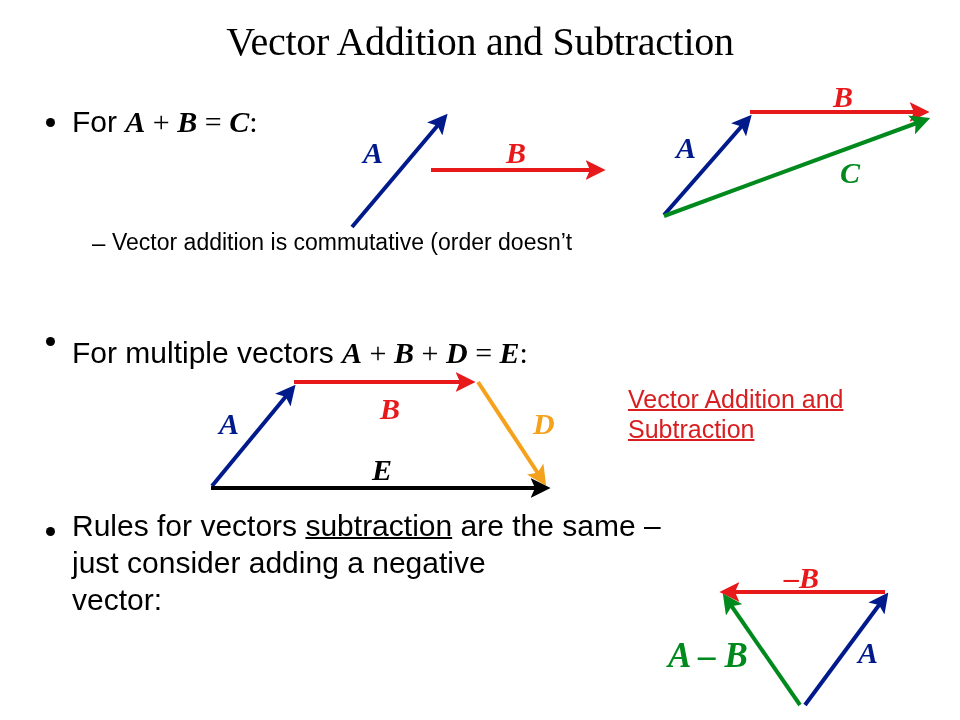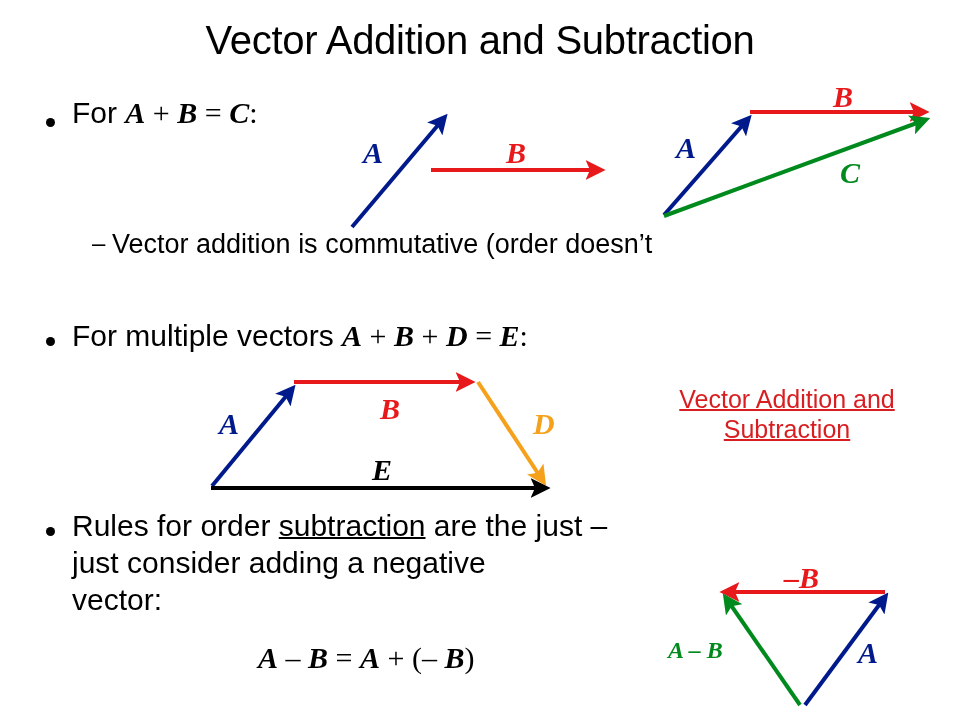--- a/index.html
+++ b/index.html
@@ -18,21 +18,21 @@
   }
 
   
   #title {
     position: absolute;
     top: 18px;
     left: 0;
     width: 960px;
     text-align: center;
     font-size: 40px;
-    font-family: Liberation Sans, sans-serif;
+    font-family: Liberation Serif, serif;
     color: #000000;
     letter-spacing: -0.3px;
     white-space: nowrap;
   }
 
   
   .bullet-dot {
     position: absolute;
     width: 9px;
     height: 9px;
@@ -50,21 +50,21 @@
     position: absolute;
     font-family: "Liberation Sans", sans-serif;
     color: #000000;
     font-size: 30px;
     line-height: 1.12;
   }
   .sub-text {
     position: absolute;
     font-family: "Liberation Sans", sans-serif;
     color: #000000;
-    font-size: 27px;
+    font-size: 23px;
     line-height: 1.15;
   }
   .mathvar {
     font-family: "Liberation Serif", serif;
     font-weight: bold;
     font-style: italic;
   }
   .mathop {
     font-family: "Liberation Serif", serif;
     font-weight: normal;
@@ -93,21 +93,21 @@
   .v-green  { color: #008A1E; }
   .v-orange { color: #F5A11B; }
   .v-black  { color: #000000; }
 
   
   #hyperlink {
     position: absolute;
     left: 628px;
     top: 385px;
     width: 318px;
-    text-align: center;
+    text-align: left;
     color: #D81E21;
     font-family: "Liberation Sans", sans-serif;
     font-size: 25px;
     line-height: 1.18;
     cursor: pointer;
   }
   #hyperlink span { text-decoration: underline; text-decoration-thickness: 2px; }
 
   svg.vecs {
     position: absolute;
@@ -155,57 +155,54 @@
     <line x1="294" y1="382" x2="470" y2="382" stroke="#E8191B" stroke-width="4" marker-end="url(#ah-red)"></line>
     <line x1="478" y1="382" x2="543" y2="481" stroke="#F5A11B" stroke-width="4" marker-end="url(#ah-orange)"></line>
     <line x1="211" y1="488" x2="545" y2="488" stroke="#000000" stroke-width="4" marker-end="url(#ah-black)"></line>
 
     <line x1="805" y1="705" x2="885" y2="597" stroke="#001A8C" stroke-width="4" marker-end="url(#ah-blue)"></line>
     <line x1="885" y1="592" x2="725" y2="592" stroke="#E8191B" stroke-width="4" marker-end="url(#ah-red)"></line>
     <line x1="800" y1="705" x2="726" y2="598" stroke="#008A1E" stroke-width="4" marker-end="url(#ah-green)"></line>
   </svg>
 
   <div class="bullet-dot" style="left:46px; top:118px;"></div>
-  <div class="body-text" style="left:72px; top:96px; white-space:nowrap;">
+  <div class="body-text" style="left:72px; top:105px; white-space:nowrap;">
     <span>For </span><span class="mathvar">A</span><span class="mathop"> + </span><span class="mathvar">B</span><span class="mathop"> = </span><span class="mathvar">C</span><span class="mathop">:</span>
   </div>
 
   <div class="dash-mark" style="left:92px; top:231px;">–</div>
   <div class="sub-text" style="left:112px; top:229px; white-space:nowrap;">Vector addition is commutative (order doesn’t</div>
 
   <div class="bullet-dot" style="left:46px; top:337px;"></div>
-  <div class="body-text" style="left:72px; top:319px; white-space:nowrap;text-align:right;">
+  <div class="body-text" style="left:72px; top:336px; white-space:nowrap;text-align:right;">
     <span>For multiple vectors </span><span class="mathvar">A</span><span class="mathop"> + </span><span class="mathvar">B</span><span class="mathop"> + </span><span class="mathvar">D</span><span class="mathop"> = </span><span class="mathvar">E</span><span class="mathop">:</span>
   </div>
 
   <div class="bullet-dot" style="left:46px; top:527px;"></div>
   <div class="body-text" style="left:72px; top:509px; white-space:nowrap;">
-    <span>Rules for order </span><span class="underline-word">subtraction</span><span> are the just –</span>
+    <span>Rules for vectors </span><span class="underline-word">subtraction</span><span> are the same –</span>
   </div>
   <div class="body-text" style="left:72px; top:546px; white-space:nowrap;">just consider adding a negative</div>
   <div class="body-text" style="left:72px; top:583px; white-space:nowrap;">vector:</div>
 
-  <div class="eqn" style="left:258px; top:641px;">
-    <span class="mathvar">A</span><span class="mathop"> – </span><span class="mathvar">B</span><span class="mathop"> = </span><span class="mathvar">A</span><span class="mathop"> + (– </span><span class="mathvar">B</span><span class="mathop">)</span>
-  </div>
 
   <div class="vlabel v-blue" style="left:363px; top:138px; font-size:30px;">A</div>
   <div class="vlabel v-red" style="left:506px; top:138px; font-size:30px;">B</div>
 
   <div class="vlabel v-blue" style="left:676px; top:133px; font-size:30px;">A</div>
   <div class="vlabel v-red" style="left:833px; top:82px; font-size:30px;">B</div>
   <div class="vlabel v-green" style="left:840px; top:158px; font-size:30px;">C</div>
 
   <div class="vlabel v-blue" style="left:219px; top:409px; font-size:30px;">A</div>
   <div class="vlabel v-red" style="left:380px; top:394px; font-size:30px;">B</div>
   <div class="vlabel v-orange" style="left:533px; top:409px; font-size:30px;">D</div>
   <div class="vlabel v-black" style="left:372px; top:455px; font-size:30px;">E</div>
 
   <div class="vlabel v-red" style="left:784px; top:563px; font-size:30px;">–B</div>
-  <div class="vlabel v-green" style="left:668px; top:638px; font-size:24px;">A – B</div>
+  <div class="vlabel v-green" style="left:668px; top:638px; font-size:35px;">A – B</div>
   <div class="vlabel v-blue" style="left:858px; top:638px; font-size:30px;">A</div>
 
   <div id="hyperlink">
     <span>Vector Addition and</span><br>
     <span>Subtraction</span><br>
   </div>
 
 </div>
 
 </body></html>

